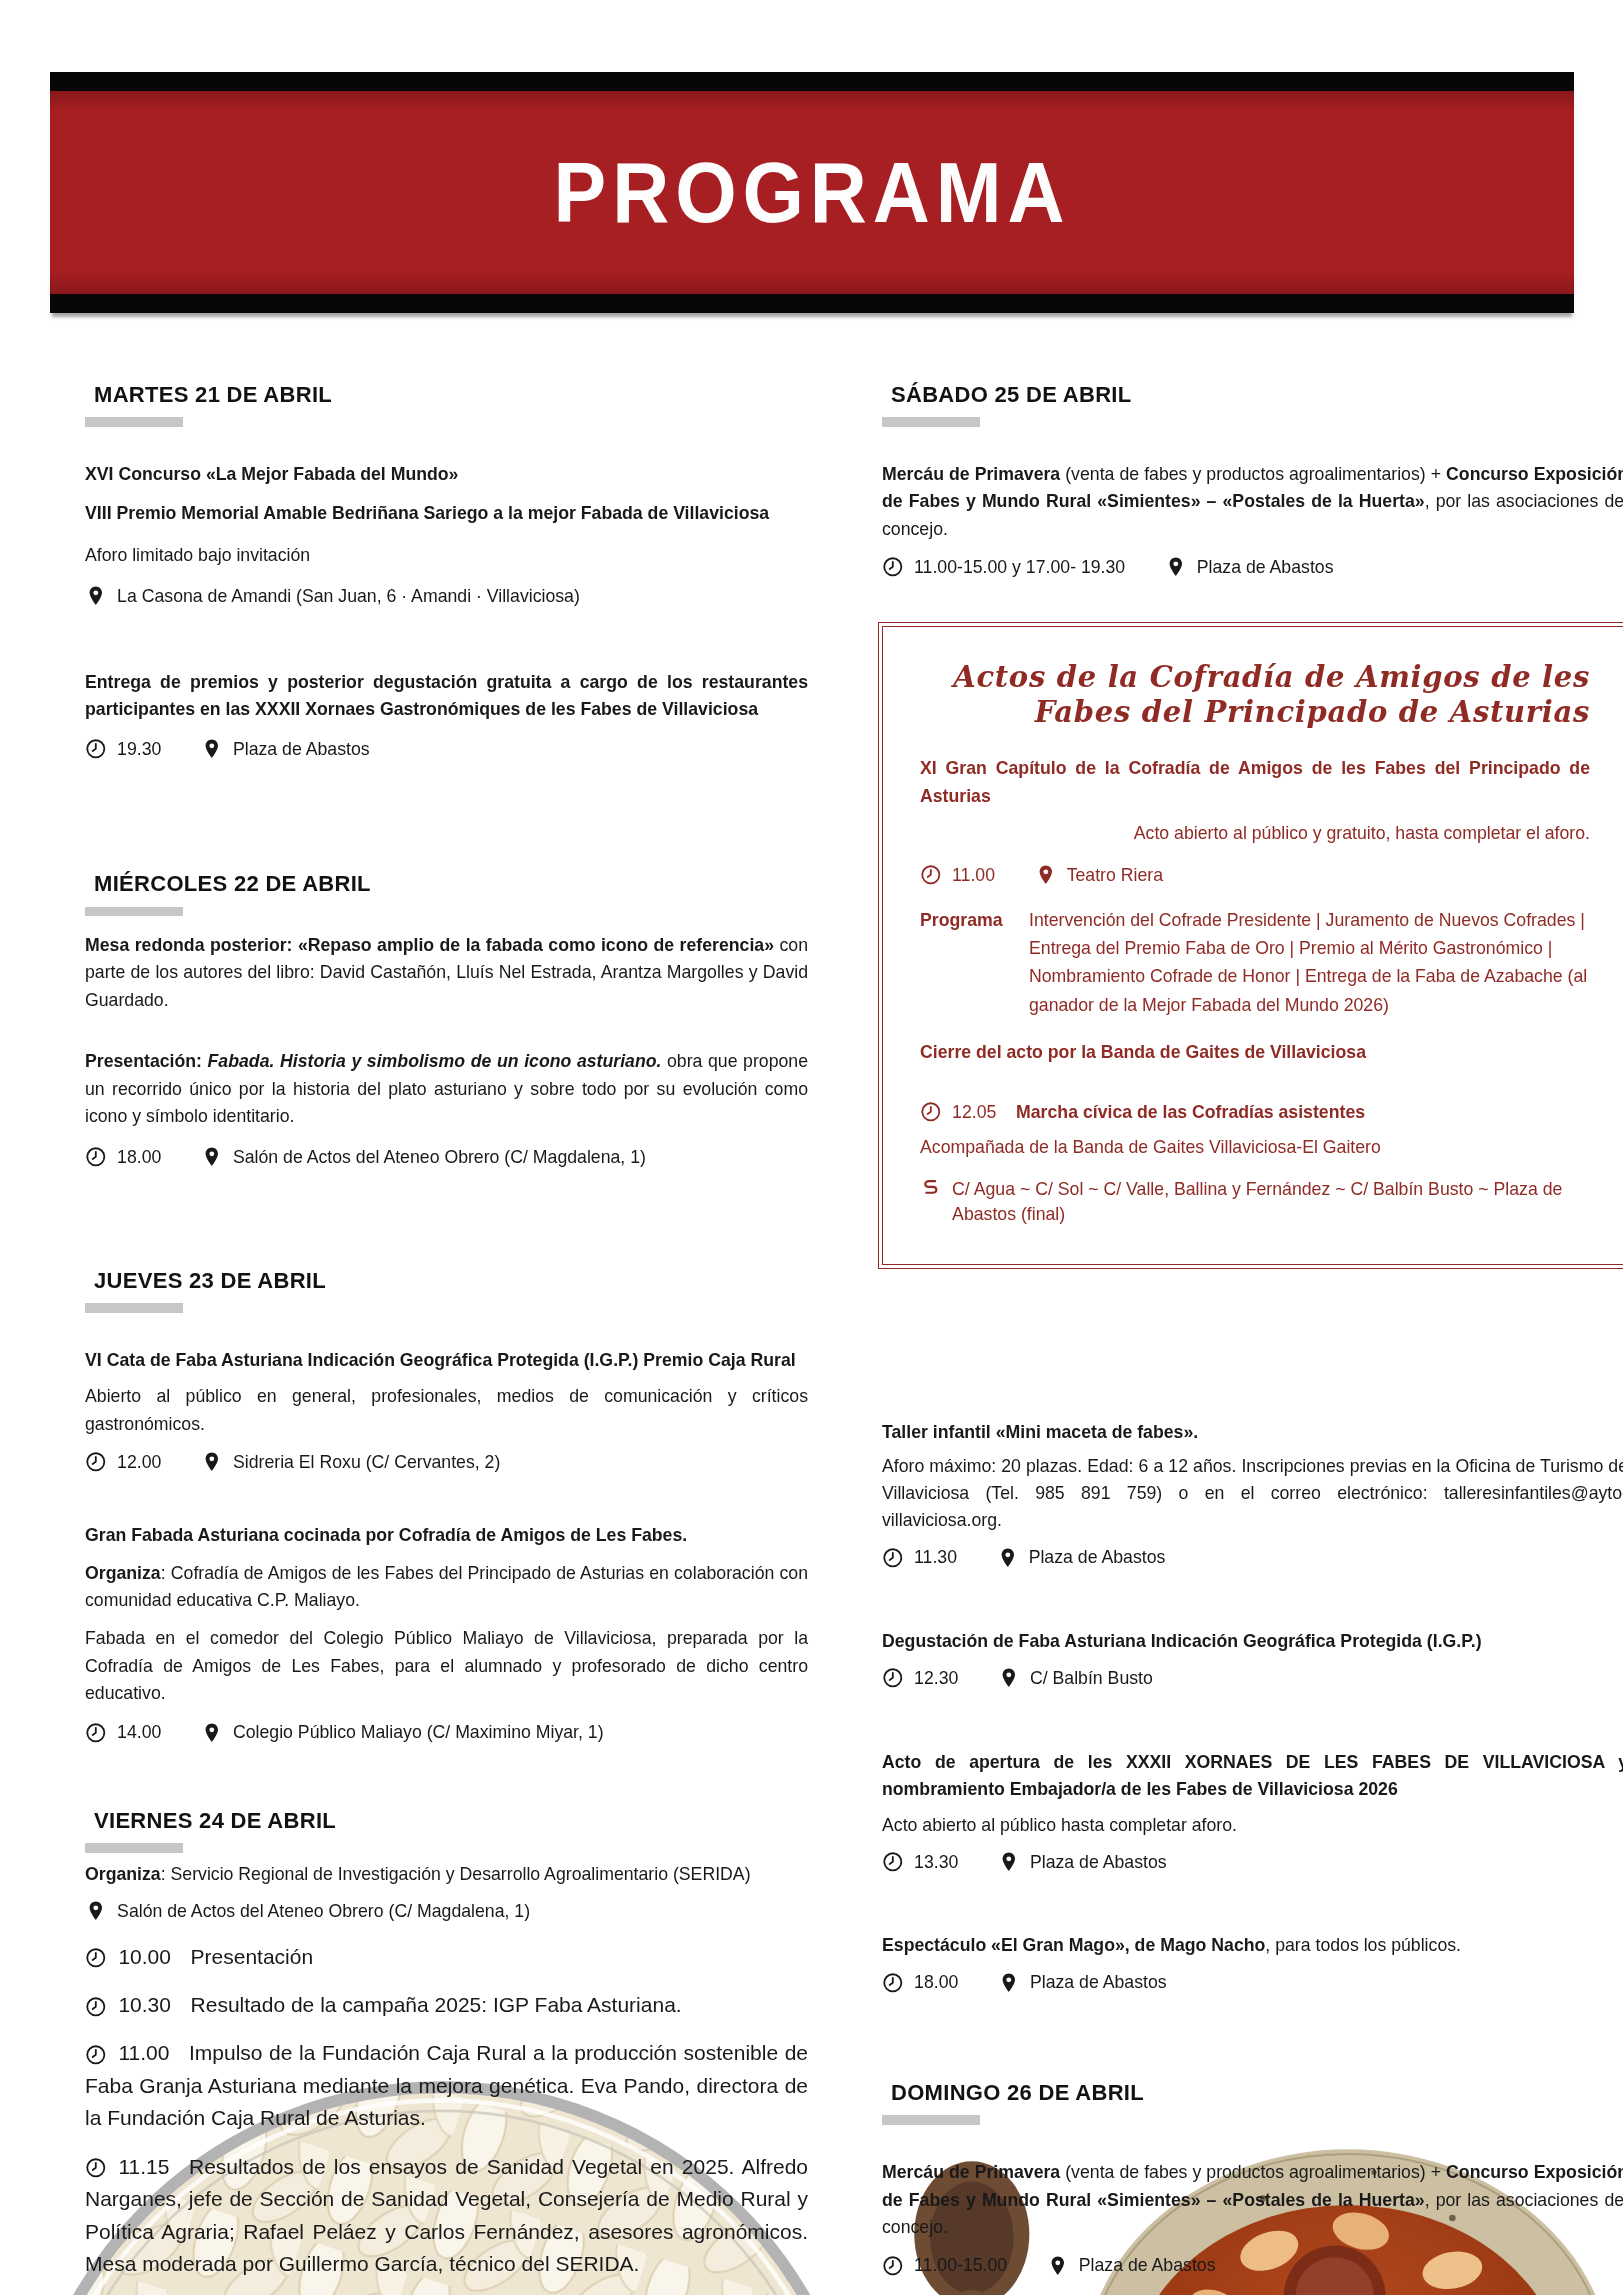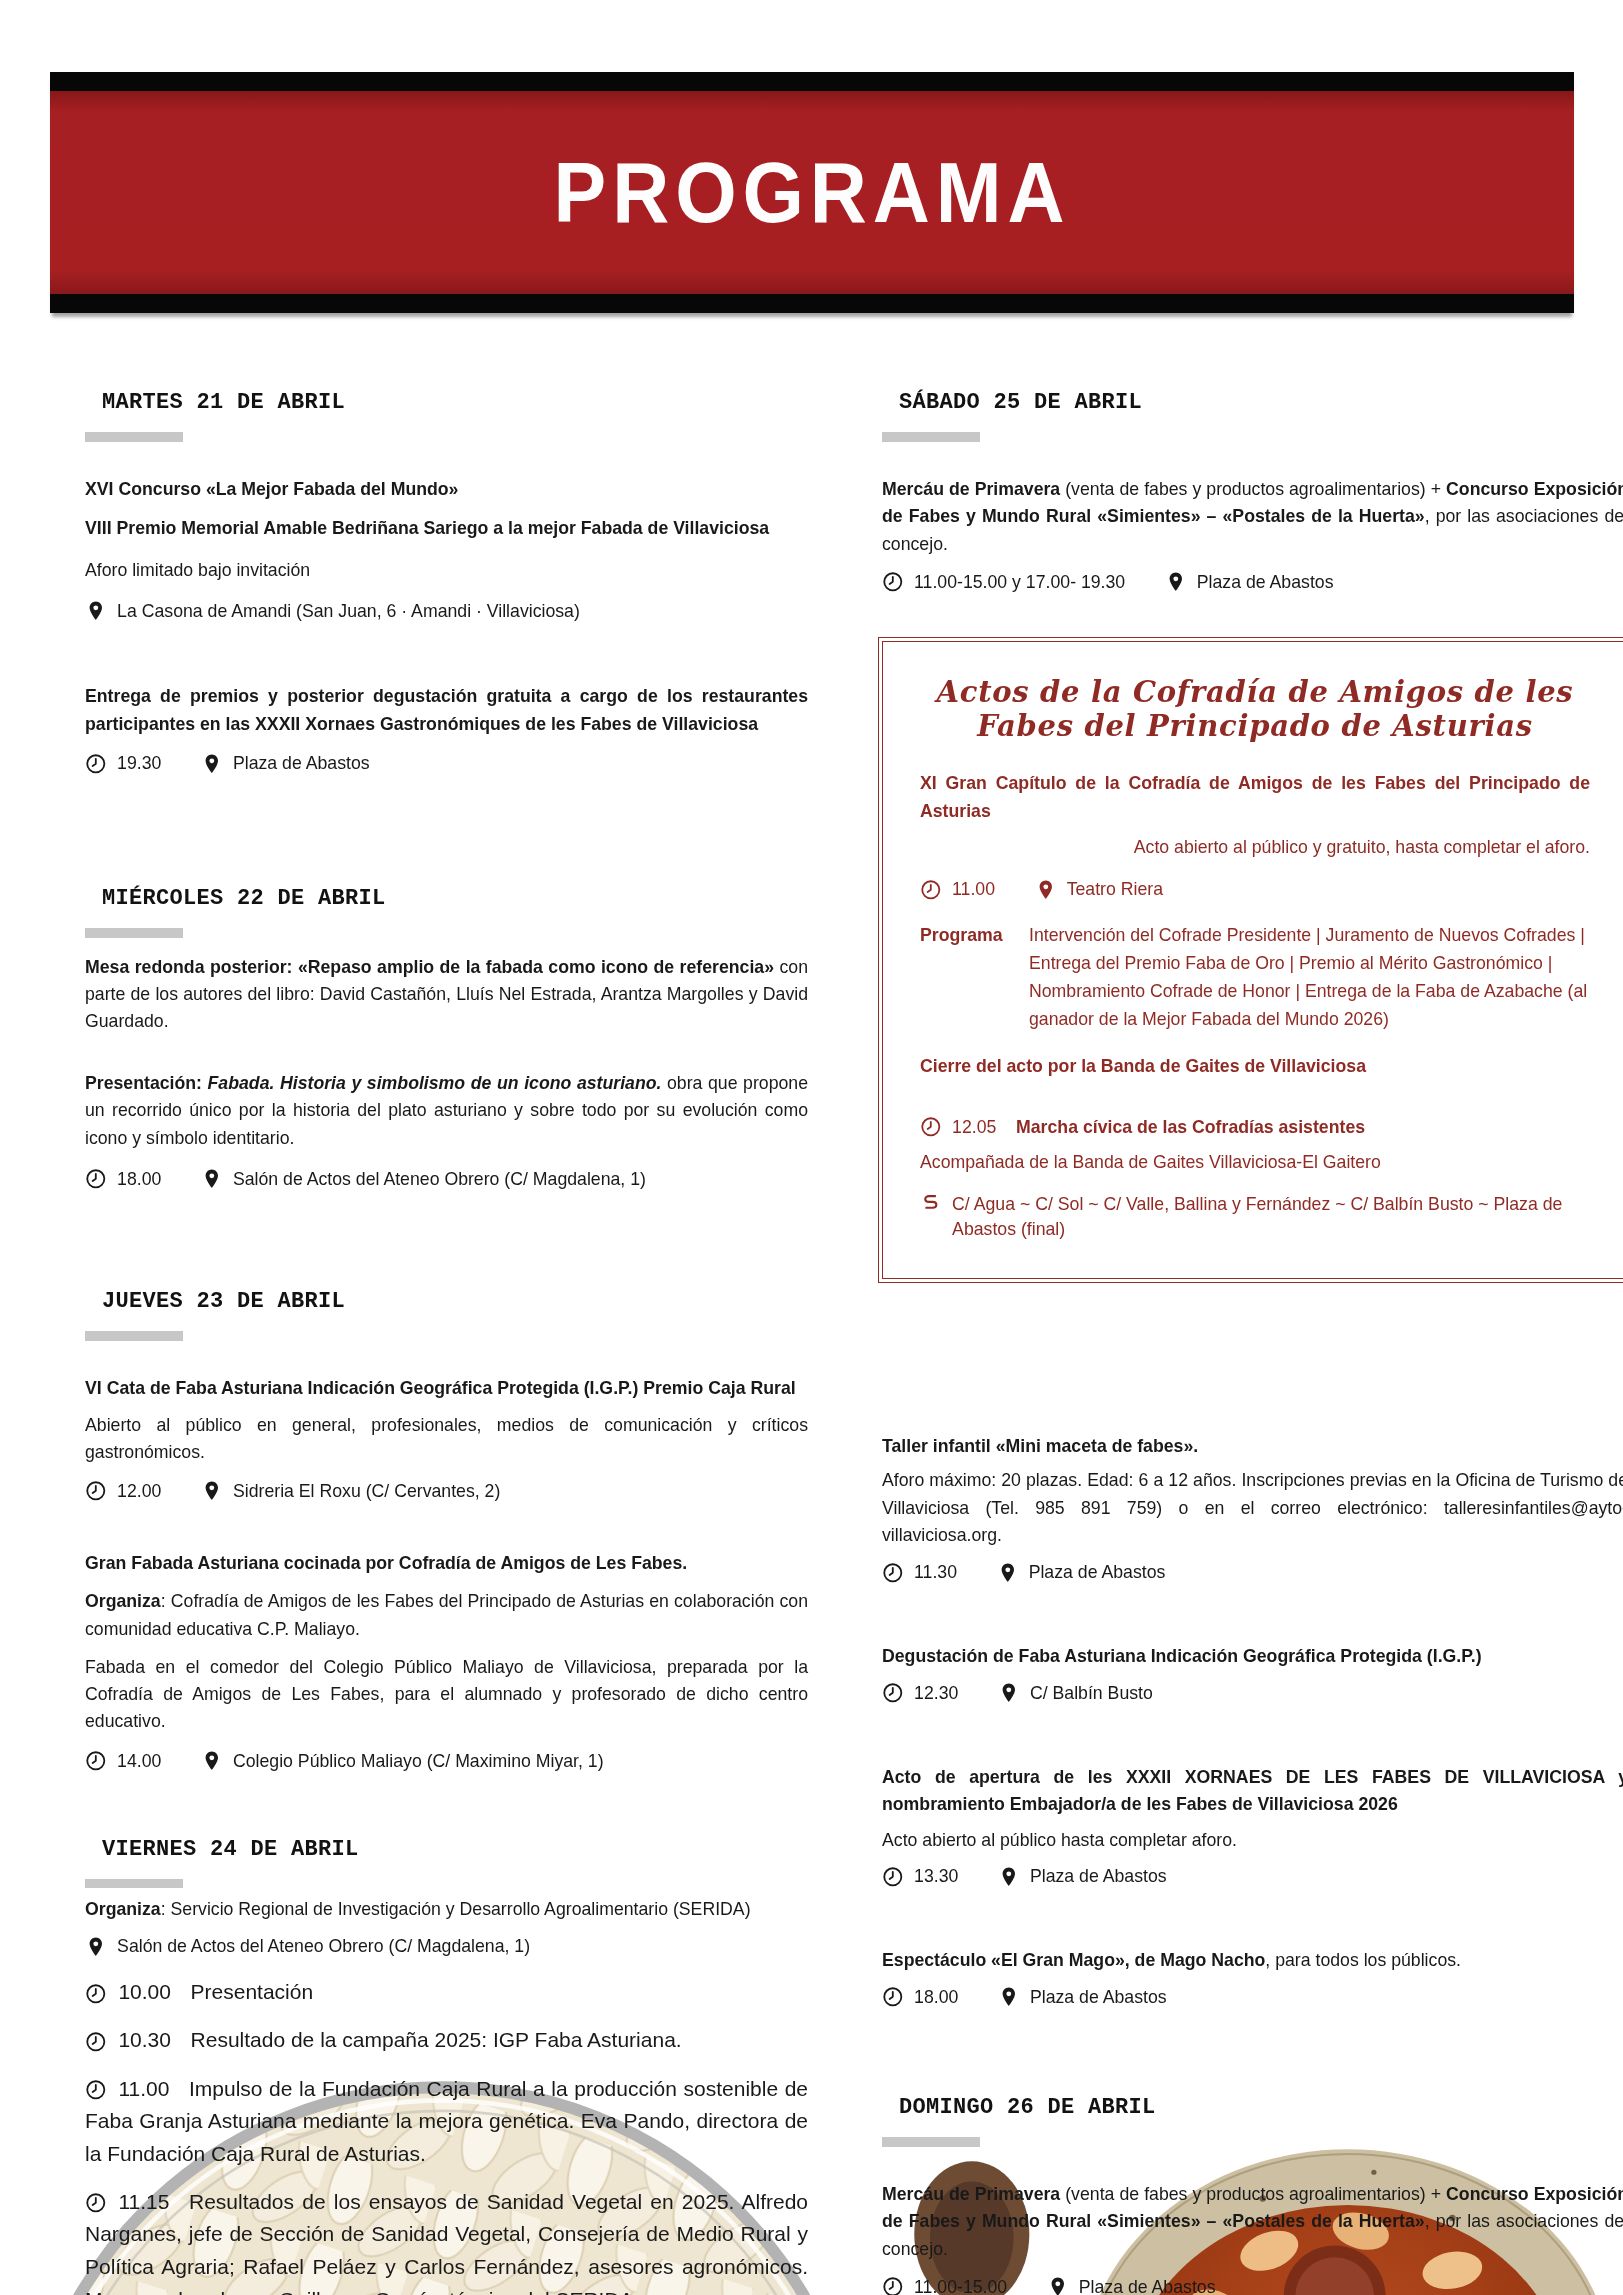--- a/index.html
+++ b/index.html
@@ -10,37 +10,37 @@
           background:linear-gradient(180deg,#871719 0%,#a61f22 10%,#a81f22 88%,#8a181b 100%);
           border-top:19.6px solid #070707;border-bottom:19.6px solid #070707;
           box-shadow:0 5.9px 3.3px -2px rgba(90,90,90,.55);
           display:flex;align-items:center;justify-content:center;}
   .banner h1{margin:0;color:#fdfdfd;font-size:79px;font-weight:700;letter-spacing:5.9px;
              transform:scaleY(1.08);line-height:1;}
   
   .col{position:absolute;top:373px;z-index:2;}
   .col-left{left:85px;width:723px;}
   .col-right{left:882px;width:746px;}
-  h2{font-size:22px;font-weight:700;letter-spacing:0.3px;margin:17px;color:#121212;font-family:Liberation Mono, monospace;}
+  h2{font-size:22px;font-weight:700;letter-spacing:0.3px;margin:9px;color:#121212;}
   .bar{width:98px;height:9.8px;background:#c7c7c7;margin-top:9.2px;}
   p{margin:0;font-size:17.7px;line-height:1.55;text-align:justify;}
   .b{font-weight:700;}
   .bi{font-weight:700;font-style:italic;}
   .row{display:flex;align-items:flex-start;gap:10.5px;font-size:17.7px;line-height:1.4;text-align:left;}
   .tval{margin-right:29px;white-space:nowrap;}
   .ico{width:21.6px;height:21.6px;flex:0 0 21.6px;position:relative;top:1.3px;}
   .ico-inline{width:21.6px;height:21.6px;vertical-align:-5.2px;margin-right:11.8px;}
   .sched{margin:0;font-size:21px;line-height:1.55;text-align:justify;}
   .sched .st{margin-right:19.6px;}
   
   .cofradia{border:0.7px solid #8f2b24;outline:0.7px solid #8f2b24;outline-offset:3.3px;
             margin-top:46px;padding:33px 37px 37px;color:#8f2b24;}
   .cofradia p,.cofradia .row{color:#8f2b24;}
   .boxtitle{font-family:"DejaVu Serif",serif;font-style:italic;font-weight:700;
-            font-size:29px;line-height:1.2;text-align:center;letter-spacing:0.7px;}
+            font-size:29px;line-height:1.2;text-align:right;letter-spacing:0.7px;}
   .prog{display:flex;gap:17px;font-size:17.7px;line-height:1.6;text-align:left;}
   .prog .plabel{font-weight:700;flex:0 0 92px;}
   
   .photo{position:absolute;z-index:1;}
 </style>
 </head>
 <body>
 
 <div class="page">
 

